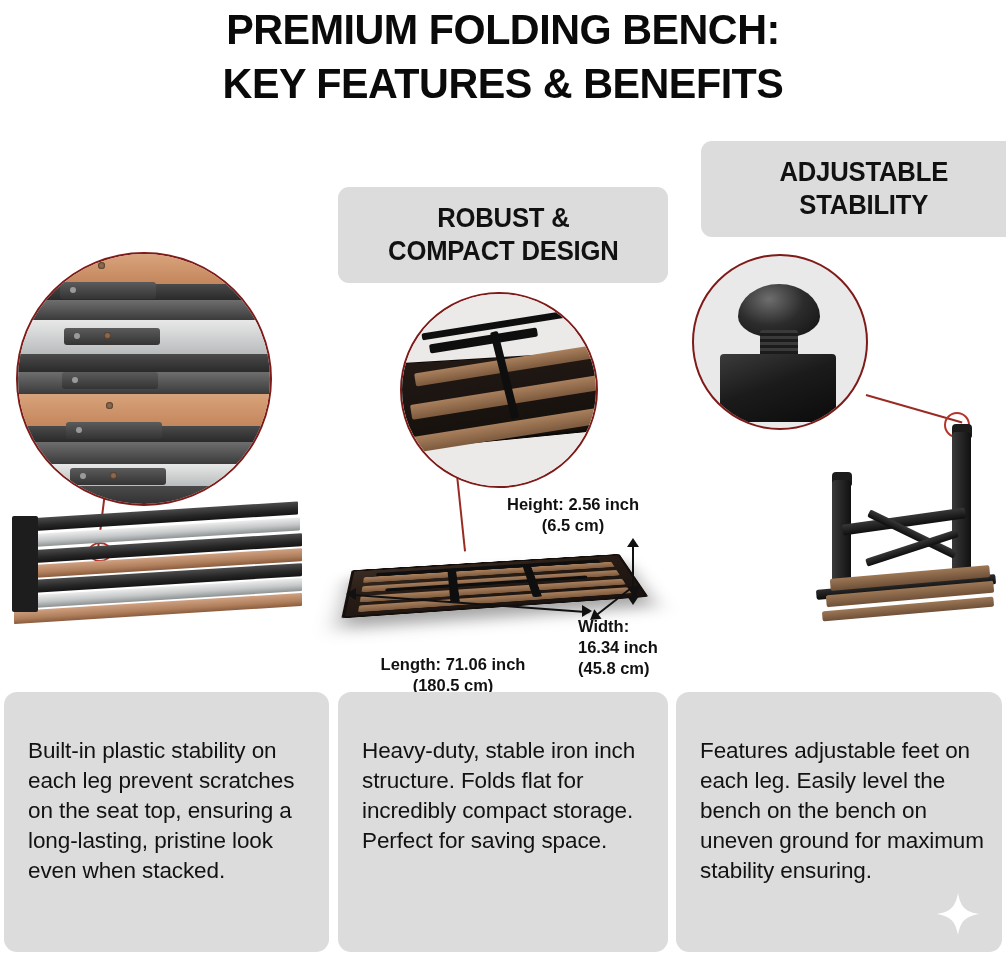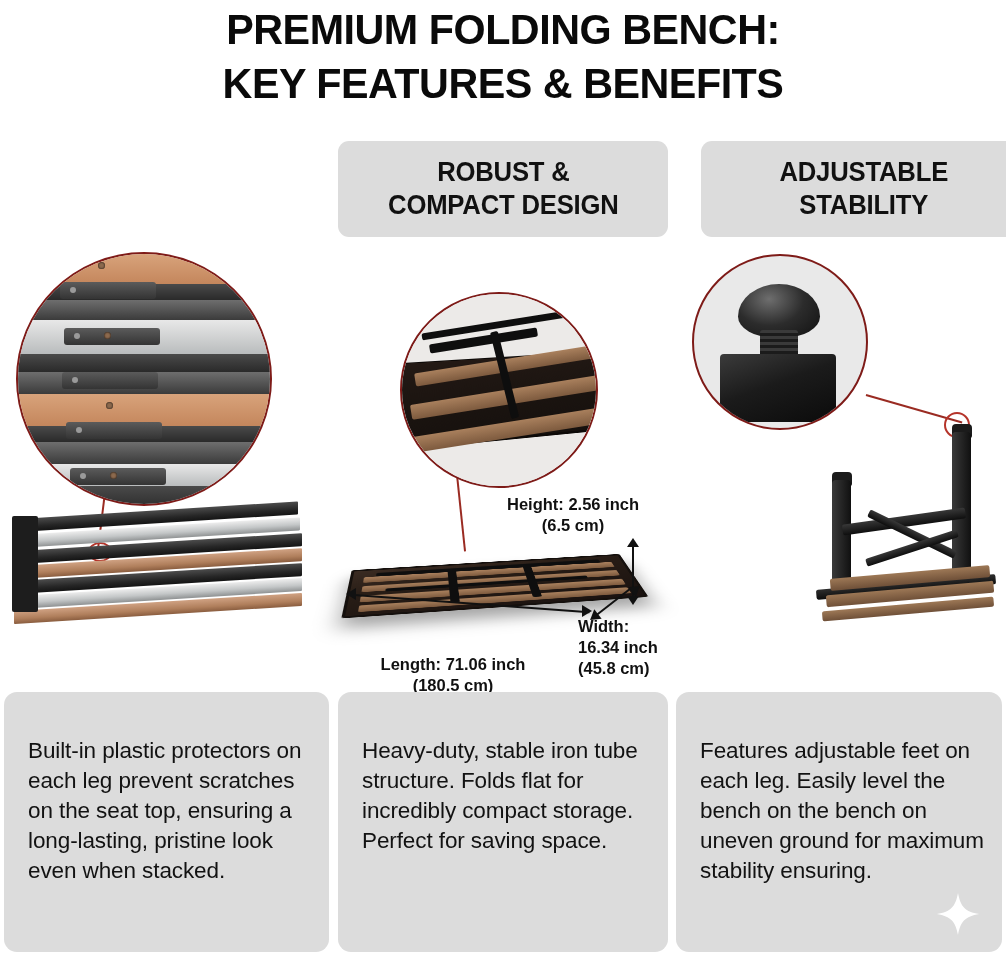--- a/index.html
+++ b/index.html
@@ -29,21 +29,21 @@
   
   .hdr-row { position: absolute; left: 0; top: 141px; width: 1006px; height: 96px; }
   .hdr-pill {
     position: absolute; top: 0; height: 96px;
     background: #dcdcdc;
     border-radius: 11px;
     display: flex; align-items: center; justify-content: center;
     text-align: center;
   }
   .hdr-pill.c1 { left: 4px;   width: 325px; }
-  .hdr-pill.c2 { left: 338px; width: 330px; }
+  .hdr-pill.c2 { left: 338px; width: 330px; margin-top: 46px; }
   .hdr-pill.c3 { left: 676px; width: 326px; margin-left: 25px; }
   .hdr-text {
     font-weight: bold;
     font-size: 27px;
     line-height: 33px;
     color: #111;
     letter-spacing: -0.2px;
     transform: scaleX(0.95);
     white-space: pre-line;
   }
@@ -326,24 +326,24 @@
 
       <div class="ub-frame" style="left:0px;  top:160px; width:180px; height:10px; transform:rotate(-5deg);"></div>
       <div class="ub-slat" style="left:14px; top:150px; width:160px; height:12px; transform:rotate(-5deg);"></div>
       <div class="ub-slat" style="left:10px; top:166px; width:168px; height:12px; transform:rotate(-5deg);"></div>
       <div class="ub-slat" style="left:6px;  top:182px; width:172px; height:10px; transform:rotate(-5deg);"></div>
     </div>
   </div>
 
   <div class="desc-row">
     <div class="desc-box c1">
-      <div class="desc-text">Built-in plastic protectors on each leg prevent scratches on the seat top, ensuring a long-lasting, pristine look even when stacked.</div>
+      <div class="desc-text">Built-in plastic stability on each leg prevent scratches on the seat top, ensuring a long-lasting, pristine look even when stacked.</div>
     </div>
     <div class="desc-box c2">
-      <div class="desc-text">Heavy-duty, stable iron tube structure. Folds flat for incredibly compact storage. Perfect for saving space.</div>
+      <div class="desc-text">Heavy-duty, stable iron inch structure. Folds flat for incredibly compact storage. Perfect for saving space.</div>
     </div>
     <div class="desc-box c3">
       <div class="desc-text">Features adjustable feet on each leg. Easily level the bench on the bench on uneven ground for maximum stability ensuring.</div>
       <svg class="sparkle" viewBox="0 0 100 100">
         <path d="M50 2 C56 34 66 44 98 50 C66 56 56 66 50 98 C44 66 34 56 2 50 C34 44 44 34 50 2 Z" fill="#ffffff"></path>
       </svg>
     </div>
   </div>
 
 </div>

